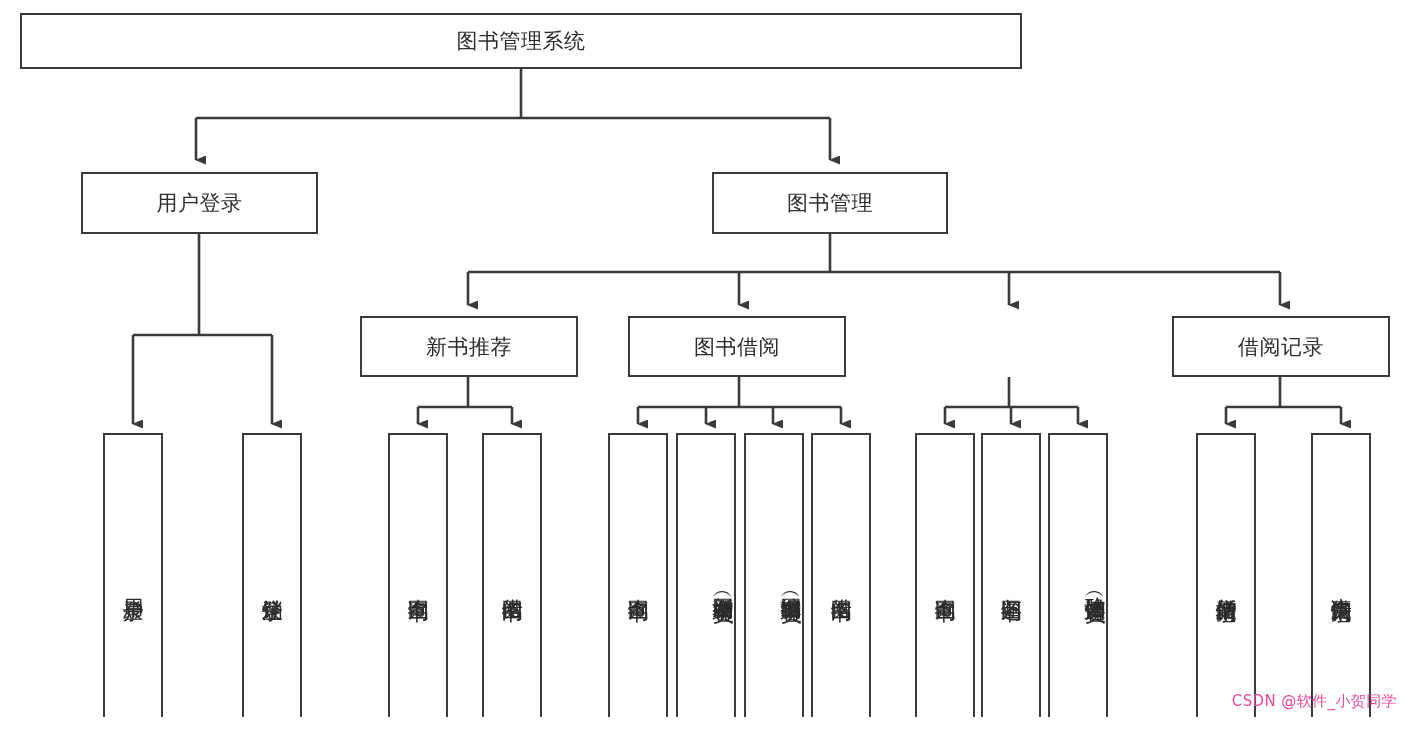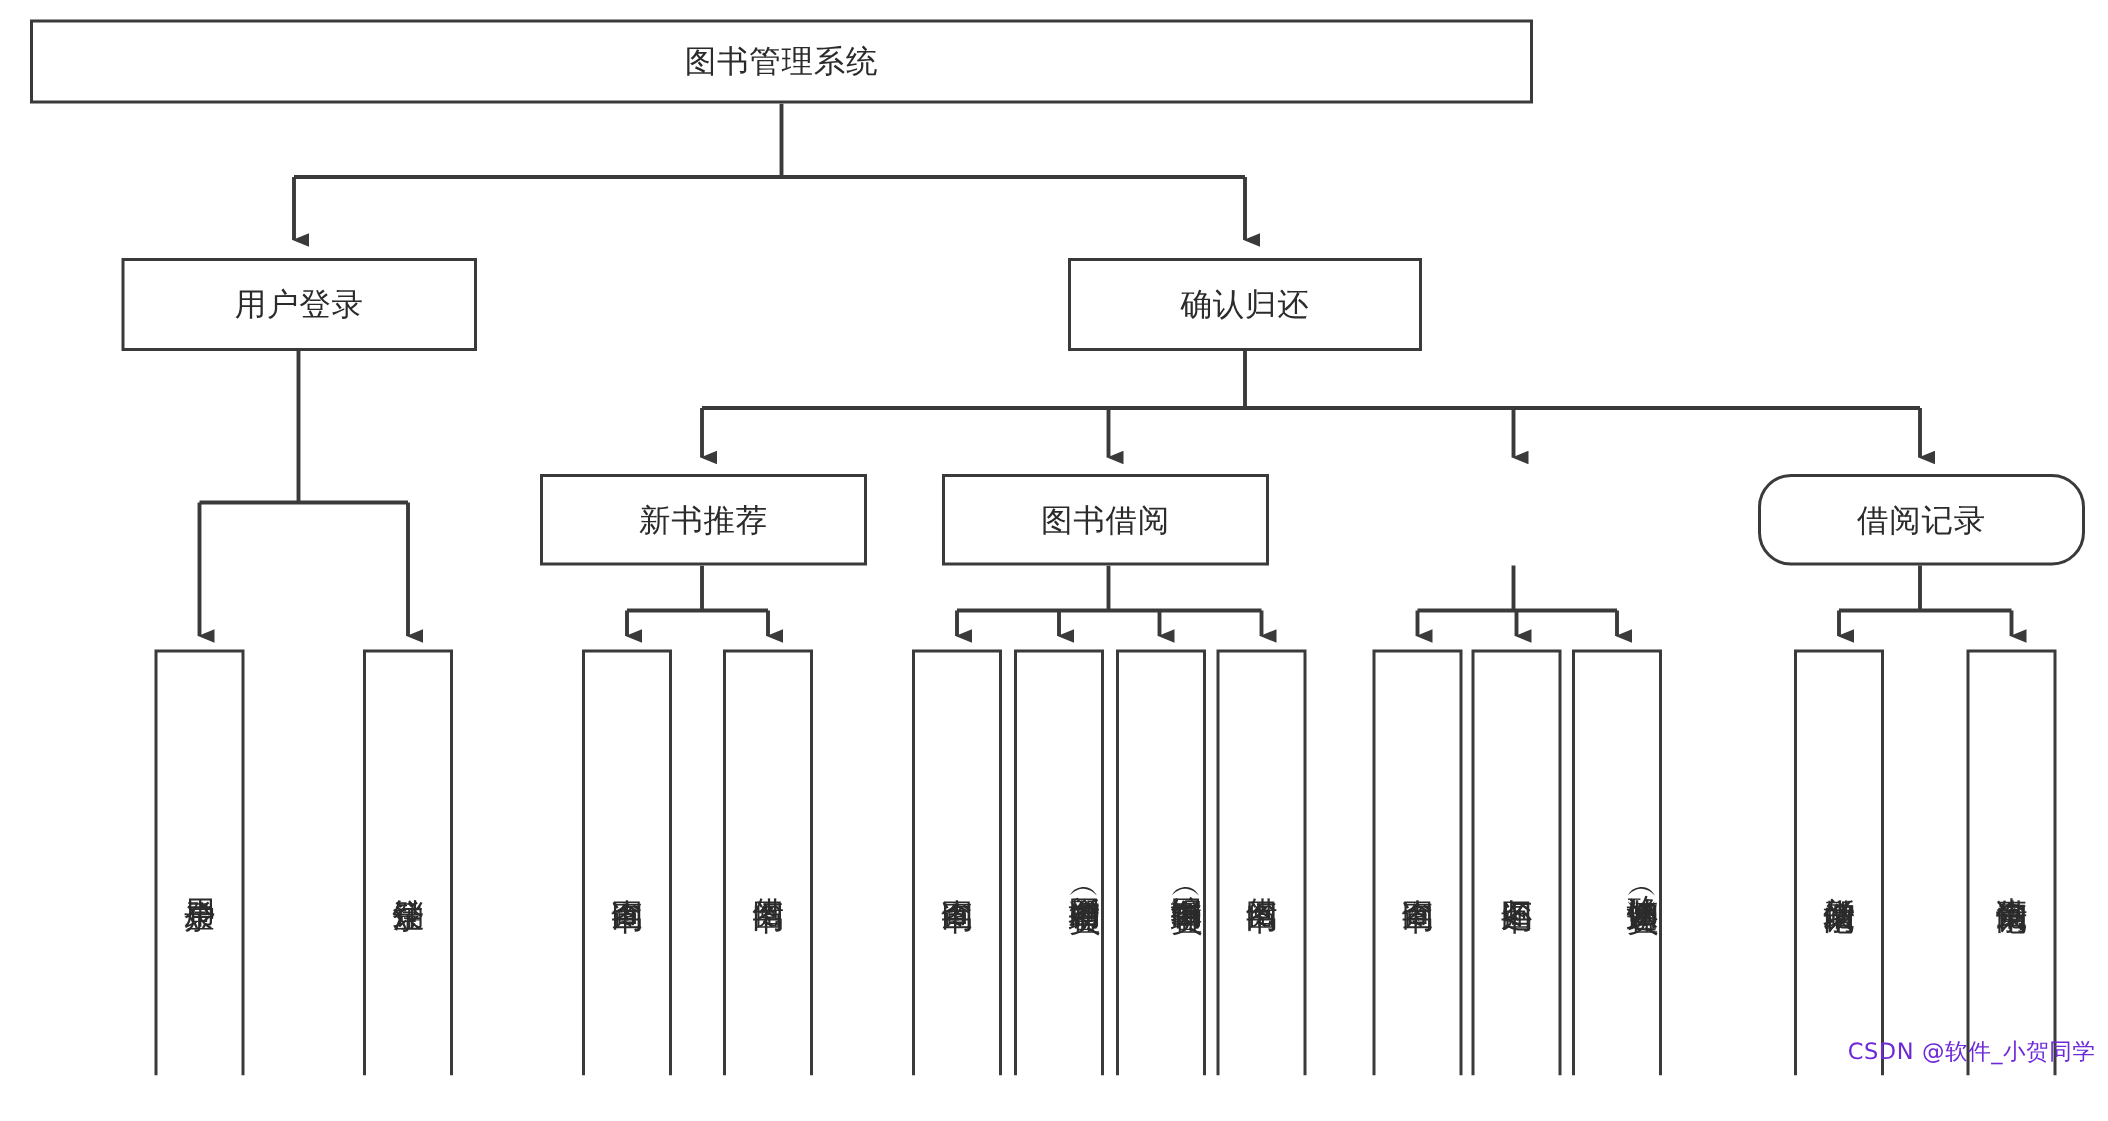--- a/index.html
+++ b/index.html
@@ -55,21 +55,21 @@
     justify-content: center;
   }
   .node-v.vcenter {
     align-items: center;
   }
   .watermark {
     position: absolute;
     right: 8px;
     bottom: 6px;
     font-size: 15px;
-    color: #6d28d9;
+    color: #ec4899;
     z-index: 5;
     white-space: nowrap;
     letter-spacing: 0.4px;
   }
 </style>
 </head>
 <body>
 
 <div id="diagram-root">
 
@@ -124,30 +124,30 @@
   </svg>
 
   <div class="node node-h" style="left:20px; top:13px; width:1002px; height:56px;">
     <span>图书管理系统</span>
   </div>
 
   <div class="node node-h" style="left:81px; top:172px; width:237px; height:62px;">
     <span>用户登录</span>
   </div>
   <div class="node node-h" style="left:712px; top:172px; width:236px; height:62px;">
-    <span>确认归还</span>
+    <span>图书管理</span>
   </div>
 
   <div class="node node-h" style="left:360px; top:316px; width:218px; height:61px;justify-content:center;">
     <span>新书推荐</span>
   </div>
   <div class="node node-h" style="left:628px; top:316px; width:218px; height:61px;">
     <span>图书借阅</span>
   </div>
-  <div class="node node-h" style="left:1172px; top:316px; width:218px; height:61px;border-radius:22px;">
+  <div class="node node-h" style="left:1172px; top:316px; width:218px; height:61px;">
     <span>借阅记录</span>
   </div>
 
   <div class="node node-v vcenter" style="left:103px; top:433px; width:60px; height:302px;">
     <span>用户登录</span>
   </div>
   <div class="node node-v vcenter" style="left:242px; top:433px; width:60px; height:302px;">
     <span>注销登录</span>
   </div>
 

